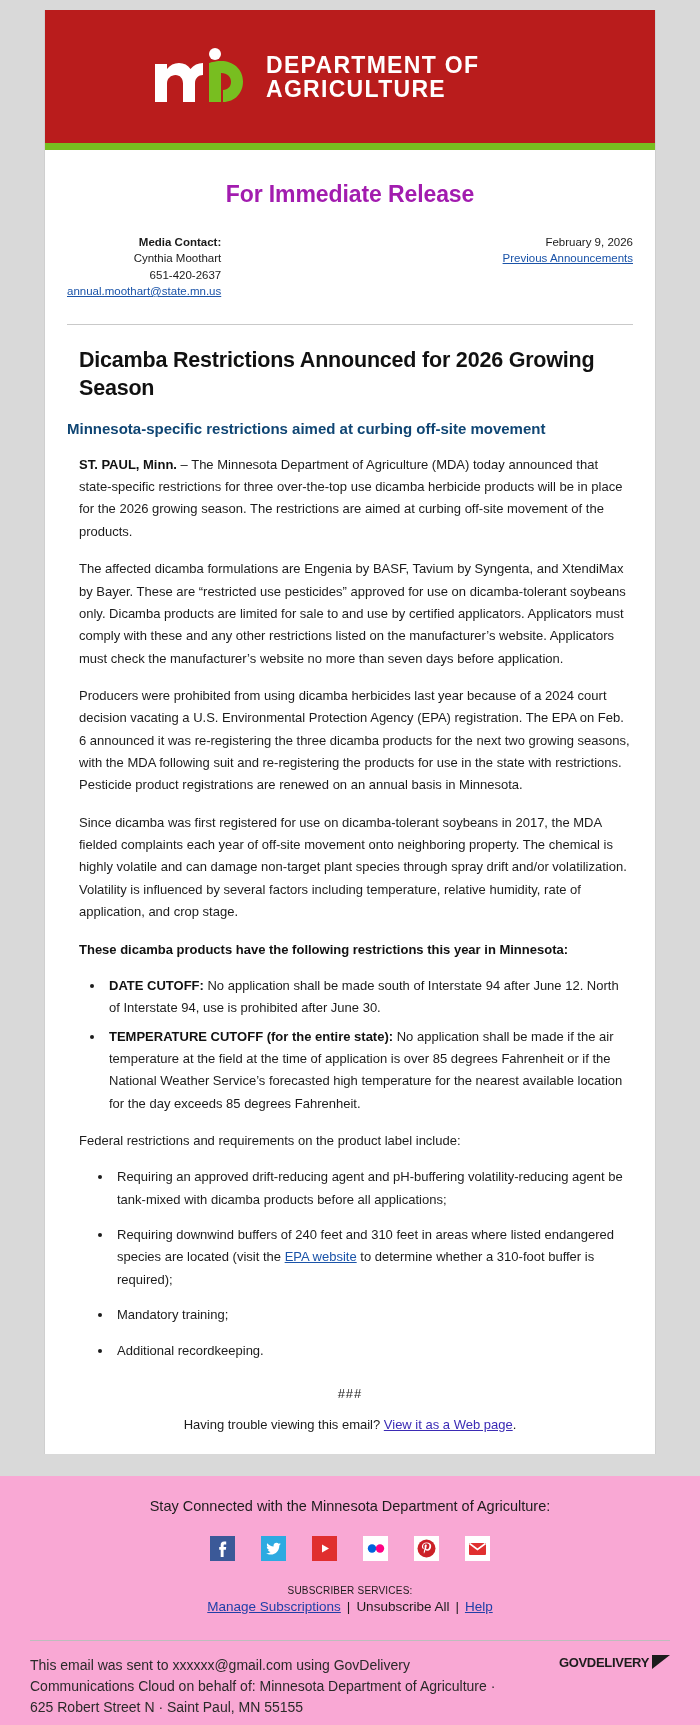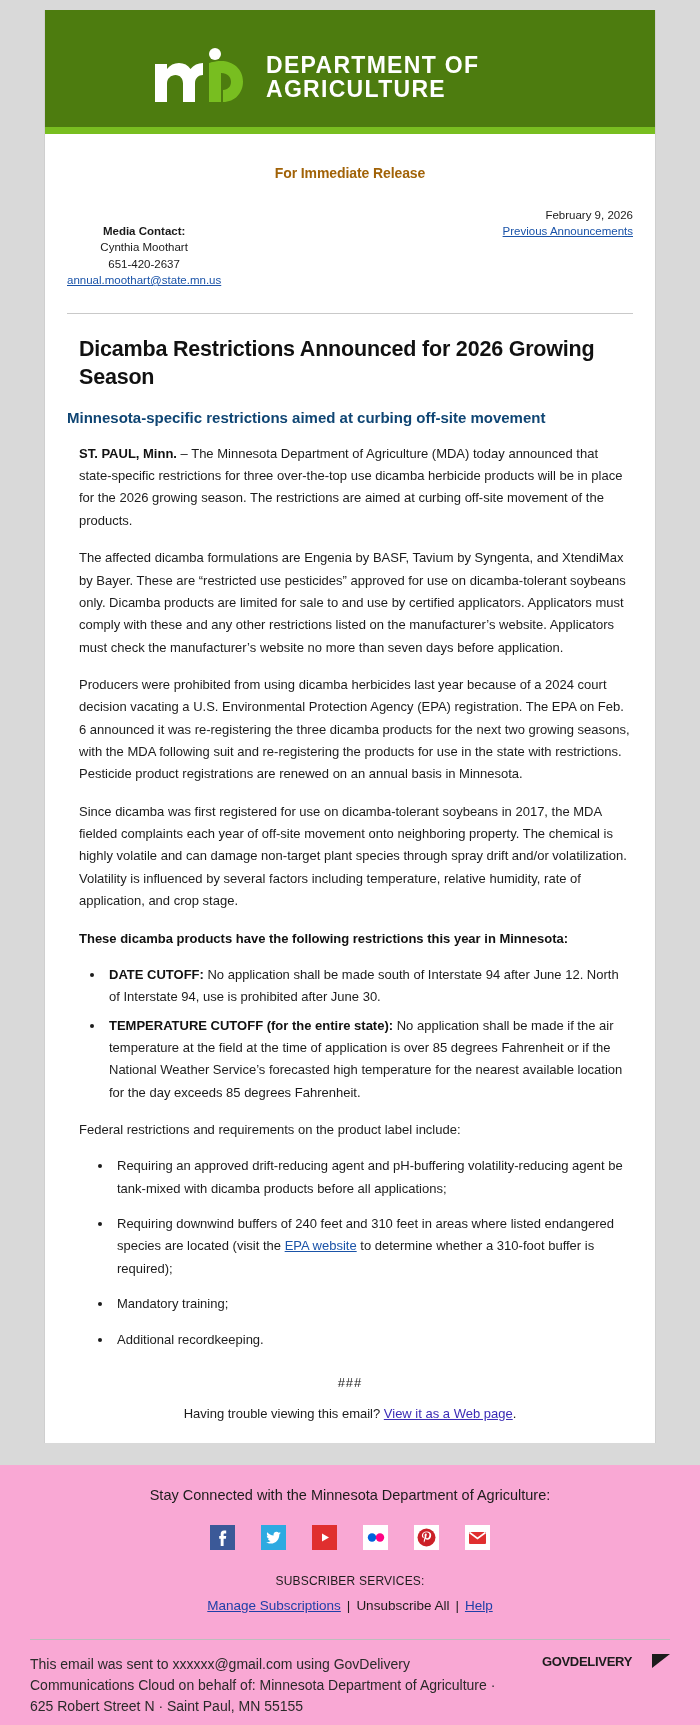--- a/index.html
+++ b/index.html
@@ -21,22 +21,22 @@
     width: 612px;
     margin: 10px auto 0 auto;
     background: #ffffff;
     border-left: 1px solid #cfcfcf;
     border-right: 1px solid #cfcfcf;
     padding-bottom: 22px;
   }
 
   
   .brand-band {
-    background: #4d7c0f;
-    height: 117px;
+    background: #b91c1c;
+    height: 133px;
     position: relative;
   }
   .brand-inner {
     position: absolute;
     left: 108px;
     top: 38px;
     display: flex;
     align-items: center;
     gap: 17px;
   }
@@ -49,36 +49,36 @@
     font-size: 23px;
   }
   .brand-text .l2 { display:block; }
   .green-rule { height: 7px; background: #78be20; }
 
   
   .body-pad { padding: 0 22px; }
 
   .release-title {
     text-align: center;
-    font-size: 14px;
-    font-weight: bold;
-    color: #a16207;
+    font-size: 23px;
+    font-weight: bold;
+    color: #a21caf;
     margin: 31px 0 8px 0;
     letter-spacing: -0.1px;
   }
 
   .meta-row {
     display: flex;
     justify-content: space-between;
     margin-top: 26px;
     font-size: 11.5px;
     color: #1a1a1a;
     line-height: 1.42;
   }
-  .meta-left { text-align: center; margin-top: 16px; }
+  .meta-left { text-align: right; }
   .meta-left .lbl { font-weight: bold; }
   .meta-right { text-align: right; }
   a.link-blue { color: #1a53a8; text-decoration: underline; }
   a.link-mail { color: #1a53a8; text-decoration: underline; }
 
   .hr-sep {
     border: 0;
     border-top: 1px solid #c9c9c9;
     margin: 25px 0 0 0;
   }
@@ -168,23 +168,23 @@
   }
   .ico-facebook { background: #3b5998; }
   .ico-twitter  { background: #2daae1; }
   .ico-youtube  { background: #e02f2f; }
   .ico-flickr   { background: #ffffff; }
   .ico-pinterest{ background: #ffffff; }
   .ico-email    { background: #ffffff; }
 
   .subscriber-title {
     text-align: center;
-    font-size: 12px;
-    color: #1c1c1c;
-    margin-bottom: 10px;
+    font-size: 10px;
+    color: #1c1c1c;
+    margin-bottom: 3px;
     letter-spacing: 0.2px;
   }
   .subscriber-links {
     text-align: center;
     font-size: 13.5px;
     color: #1c1c1c;
   }
   .subscriber-links a { color: #1f3fa8; text-decoration: underline; }
   .subscriber-links .sep { margin: 0 6px; color: #1c1c1c; }
   .subscriber-links .plain { color: #1c1c1c; }
@@ -203,21 +203,21 @@
   }
   .legal-text {
     font-size: 14px;
     line-height: 1.5;
     color: #2a2a2a;
     max-width: 470px;
   }
   .gd-logo {
     display: flex;
     align-items: center;
-    gap: 20px;
+    gap: 3px;
     white-space: nowrap;
   }
   .gd-word {
     font-size: 13px;
     font-weight: bold;
     letter-spacing: -0.3px;
     color: #1c1c1c;
   }
 </style>
 </head>

